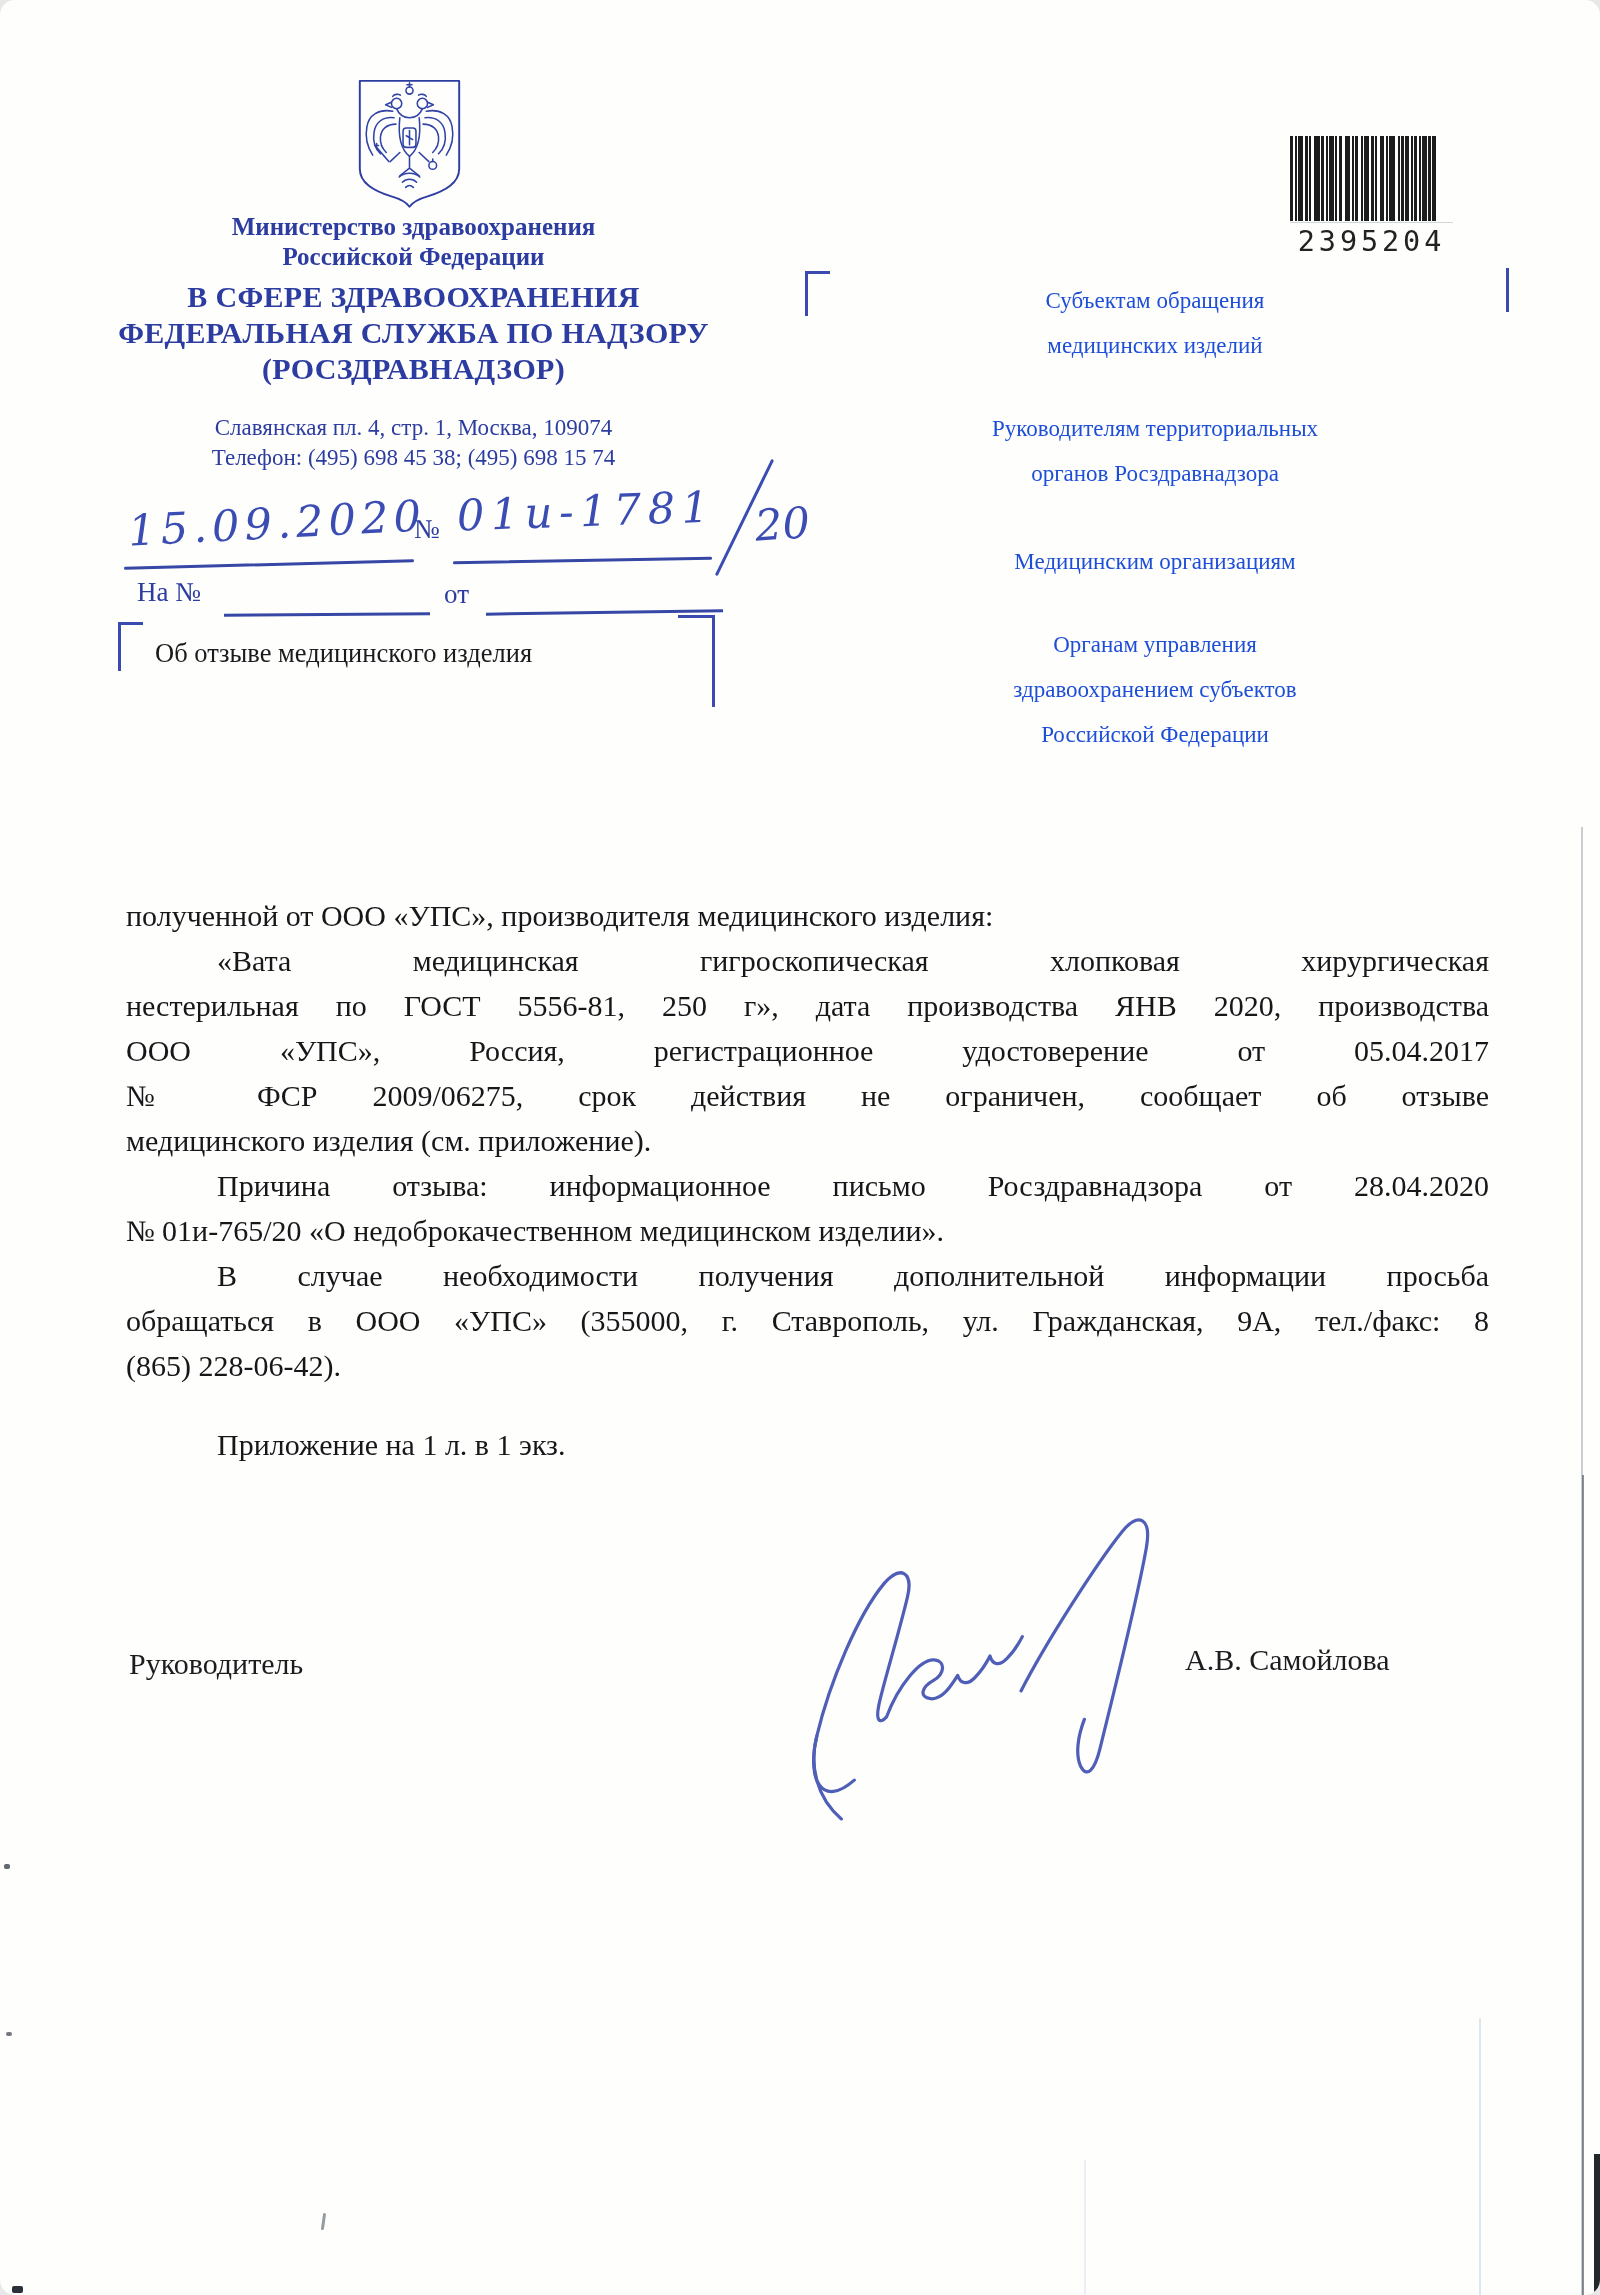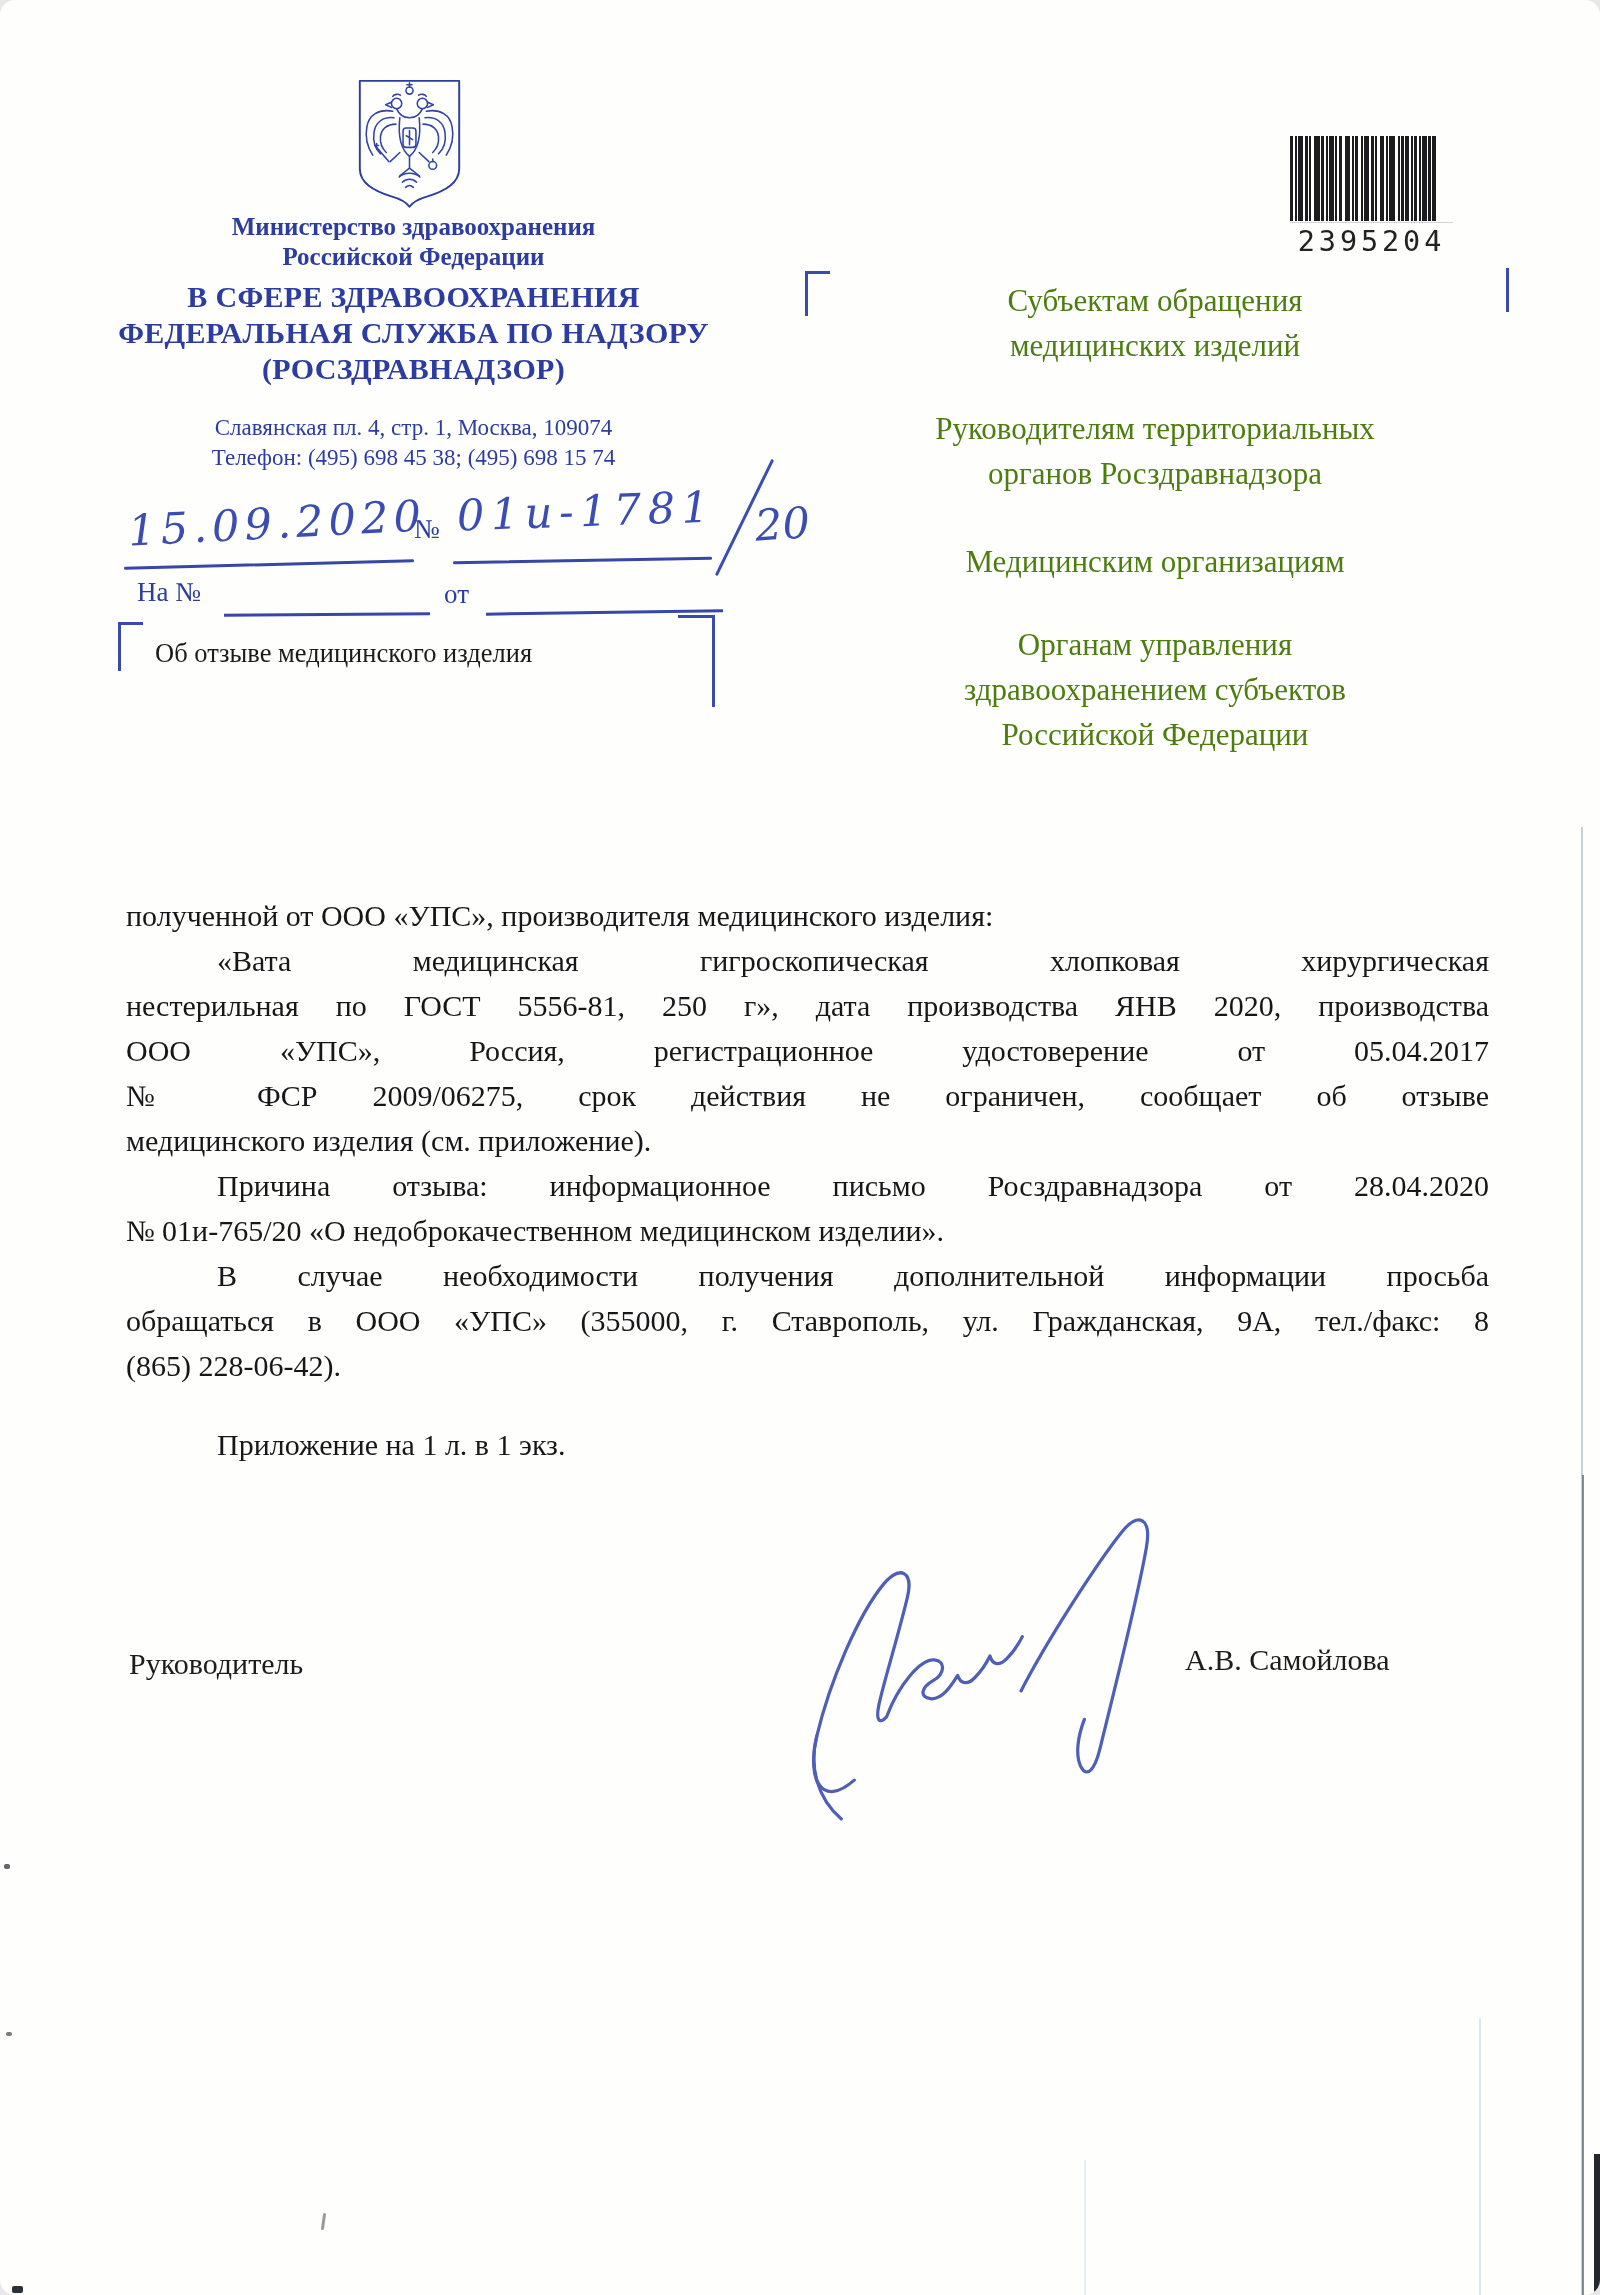--- a/index.html
+++ b/index.html
@@ -31,21 +31,21 @@
   .reply{font-size:27px;color:#2c3ca0;}
   .blue-rule{position:absolute;height:2.6px;background:#3647a6;}
   
   .crn{position:absolute;}
   .crn .h{position:absolute;background:#3a4aae;height:2.6px;top:0;}
   .crn .v{position:absolute;background:#3a4aae;width:2.6px;top:0;}
   
   .subject{left:155px;top:638px;font-size:26.5px;color:#1b1b1d;}
   
   .addr-col{position:absolute;left:802px;top:278px;width:706px;text-align:center;
-    font-size:31px;line-height:45px;color:#4d7c0f;}
+    font-size:23px;line-height:45px;color:#1d4ed8;}
   .addr-block{margin-bottom:38px;}
   .addr-block:nth-child(2){margin-bottom:43px;margin-top:35px;}
   
   .body-col{position:absolute;left:126px;top:893px;width:1363px;font-size:30px;line-height:45px;color:#17171a;}
   .bline{width:100%;}
   .bline.just{text-align:justify;text-align-last:justify;}
   .bline.indent{text-indent:91px;}
   .attachment{margin-top:34px;text-indent:91px;}
   
   .sig-title{left:129px;top:1647px;font-size:30px;}

